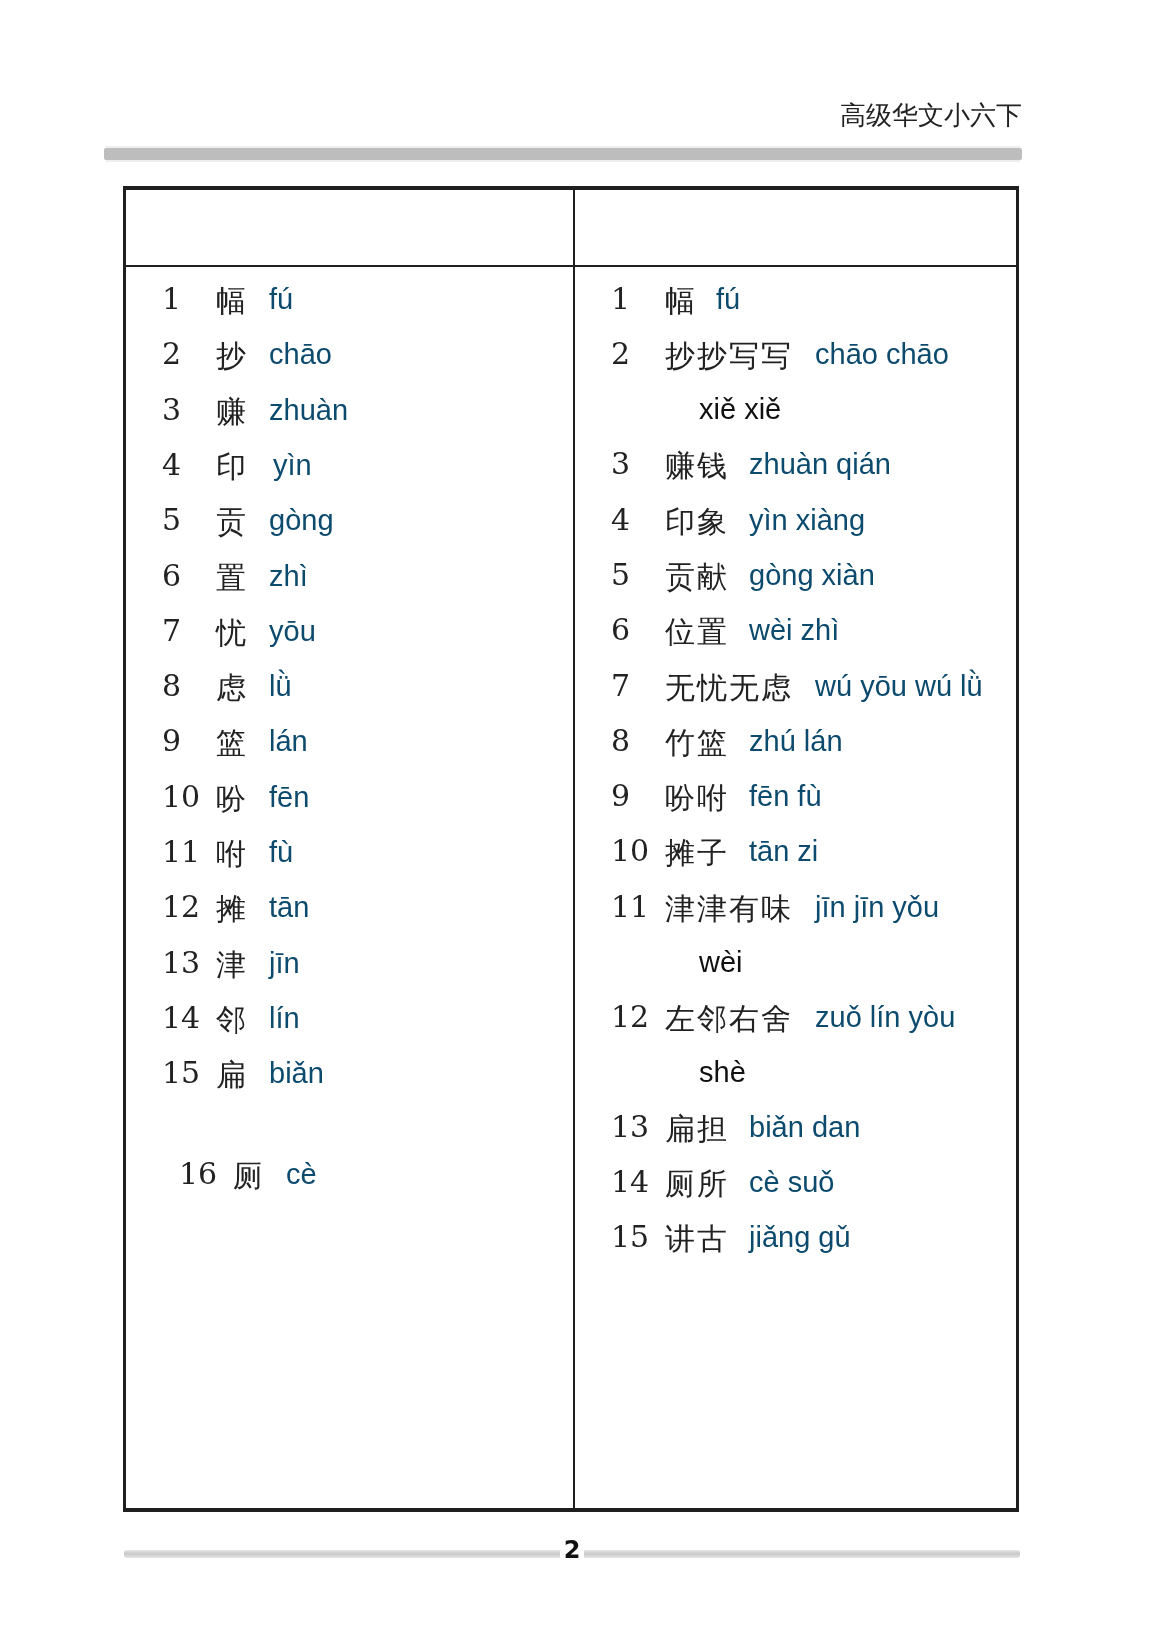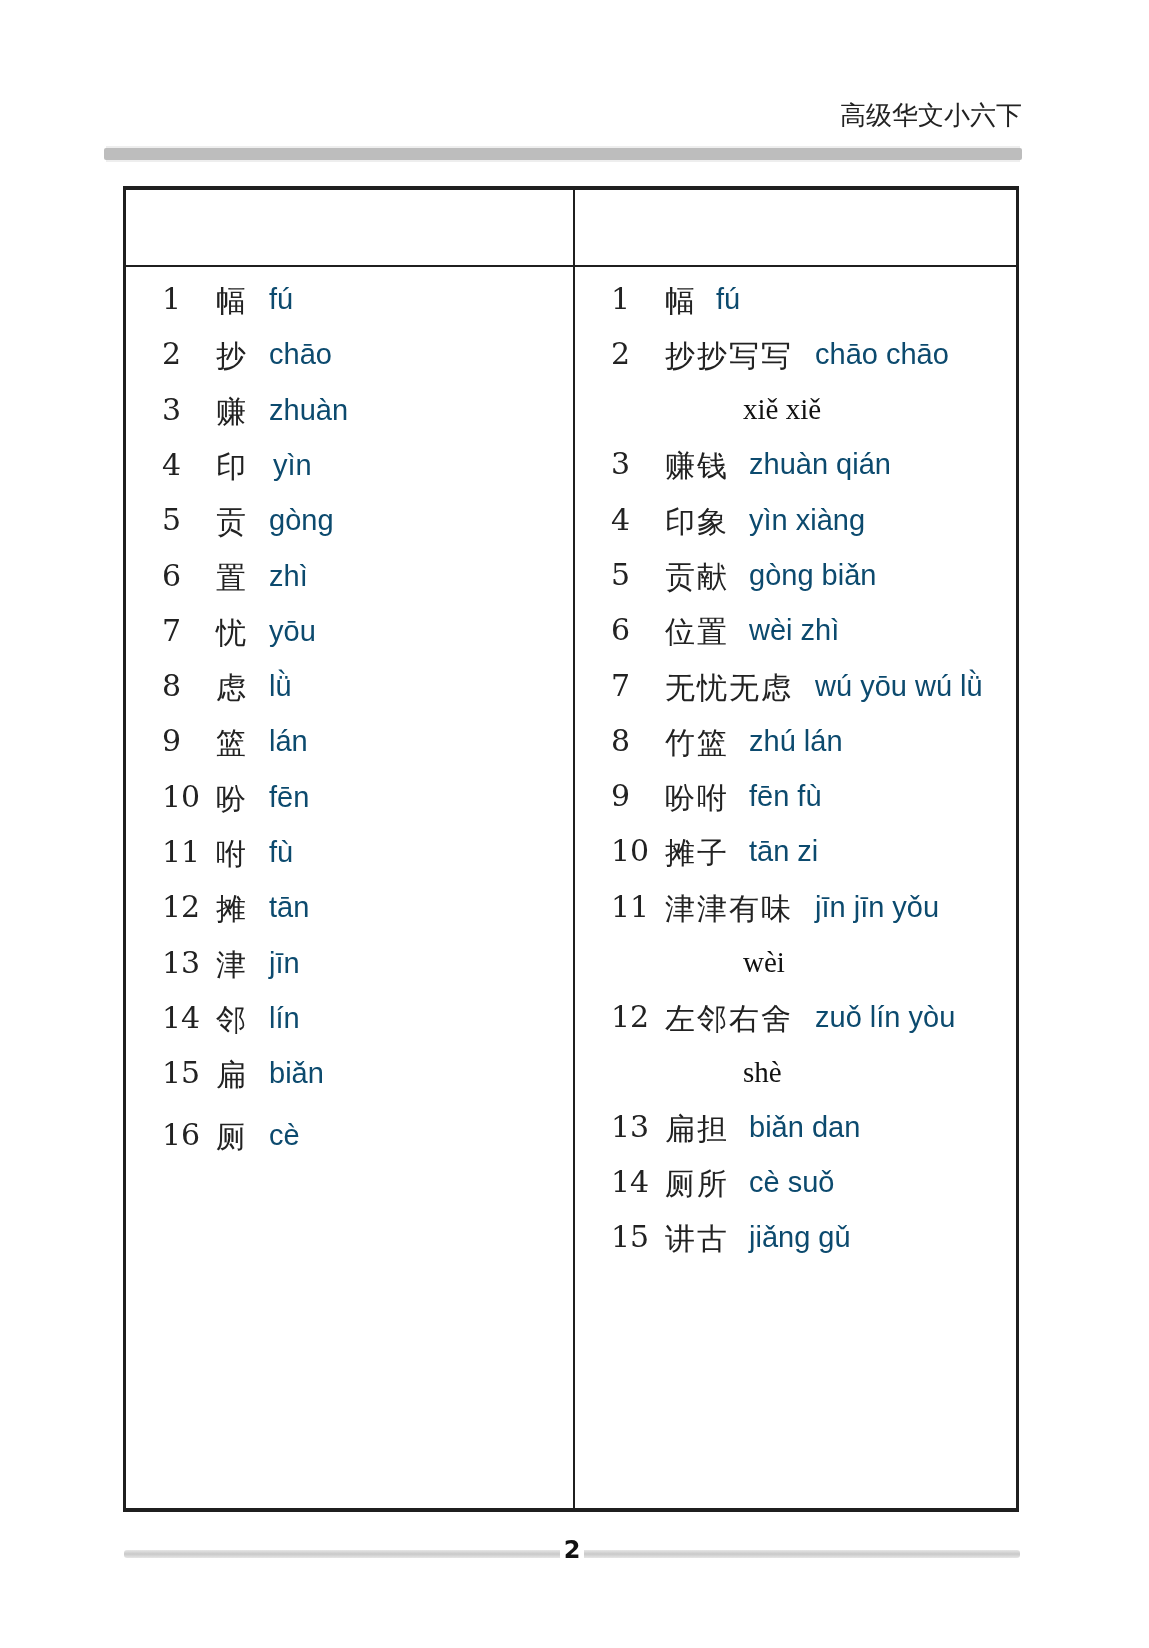--- a/index.html
+++ b/index.html
@@ -19,21 +19,21 @@
                font-size:32px; color:#222; }
   .head-left { left:0; width:447px; }
   .head-right { left:449px; right:0; }
   .col { position:absolute; top:77px; bottom:0; }
   .col-left { left:0; width:447px; }
   .col-right { left:449px; right:0; }
   .entry { position:absolute; left:0; right:0; height:55px; font-size:30px; }
   .entry .num { position:absolute; top:0; font-family:"DejaVu Serif","Liberation Serif",serif; font-size:30px; color:#222; }
   .entry .hanzi { position:absolute; top:0; font-family:"DejaVu Serif","Liberation Serif",serif; font-size:30px; color:#222; letter-spacing:2px; }
   .entry .pinyin { position:absolute; top:2px; font-family:"Liberation Sans","DejaVu Sans",sans-serif; font-size:29px; color:#0c4a6e; white-space:nowrap; }
-  .entry .pinyin2 { position:absolute; top:57px; font-family:Liberation Serif, serif; font-size:29px; color:#111; white-space:nowrap;margin-left:44px; }
+  .entry .pinyin2 { position:absolute; top:57px; font-family:Liberation Sans, sans-serif; font-size:29px; color:#111; white-space:nowrap; }
   .footer-bar { position:absolute; left:124px; top:1550px; width:896px; height:8px;
                 background:linear-gradient(#e6e6e6,#c9c9c9,#e6e6e6); border-radius:3px; }
   .page-number { position:absolute; left:560px; top:1536px; width:24px; text-align:center;
                  font-family:"DejaVu Sans","Liberation Sans",sans-serif; font-weight:bold; font-size:24px; color:#111;
                  background:#ffffff; }
 </style>
 </head>
 <body>
 
 <div class="page-header">
@@ -115,21 +115,21 @@
       <div class="entry" style="top: 732.9px;">
         <span class="num" style="left:36px">14</span>
         <span class="hanzi" style="left:90px">邻</span>
         <span class="pinyin" style="left:143px">lín</span>
       </div>
       <div class="entry" style="top: 788.2px;">
         <span class="num" style="left:36px">15</span>
         <span class="hanzi" style="left:90px">扁</span>
         <span class="pinyin" style="left:143px">biǎn</span>
       </div>
-      <div class="entry" style="top: 850px;">
+      <div class="entry" style="top: 889px; margin-left: 17px;">
         <span class="num" style="left:36px">16</span>
         <span class="hanzi" style="left:90px">厕</span>
         <span class="pinyin" style="left:143px">cè</span>
       </div>
     </div>
   <div class="col col-right" id="col-right">
       <div class="entry" style="top: 14px;">
         <span class="num" style="left:36px">1</span>
         <span class="hanzi" style="left:90px">幅</span>
         <span class="pinyin" style="left:141px">fú</span>
@@ -146,21 +146,21 @@
         <span class="pinyin" style="left:174px">zhuàn qián</span>
       </div>
       <div class="entry" style="top: 234.6px;">
         <span class="num" style="left:36px">4</span>
         <span class="hanzi" style="left:90px">印象</span>
         <span class="pinyin" style="left:174px">yìn xiàng</span>
       </div>
       <div class="entry" style="top: 289.9px;">
         <span class="num" style="left:36px">5</span>
         <span class="hanzi" style="left:90px">贡献</span>
-        <span class="pinyin" style="left:174px">gòng biǎn</span>
+        <span class="pinyin" style="left:174px">gòng xiàn</span>
       </div>
       <div class="entry" style="top: 345.2px;">
         <span class="num" style="left:36px">6</span>
         <span class="hanzi" style="left:90px">位置</span>
         <span class="pinyin" style="left:174px">wèi zhì</span>
       </div>
       <div class="entry" style="top: 400.5px;">
         <span class="num" style="left:36px">7</span>
         <span class="hanzi" style="left:90px">无忧无虑</span>
         <span class="pinyin" style="left:240px">wú yōu wú lǜ</span>

